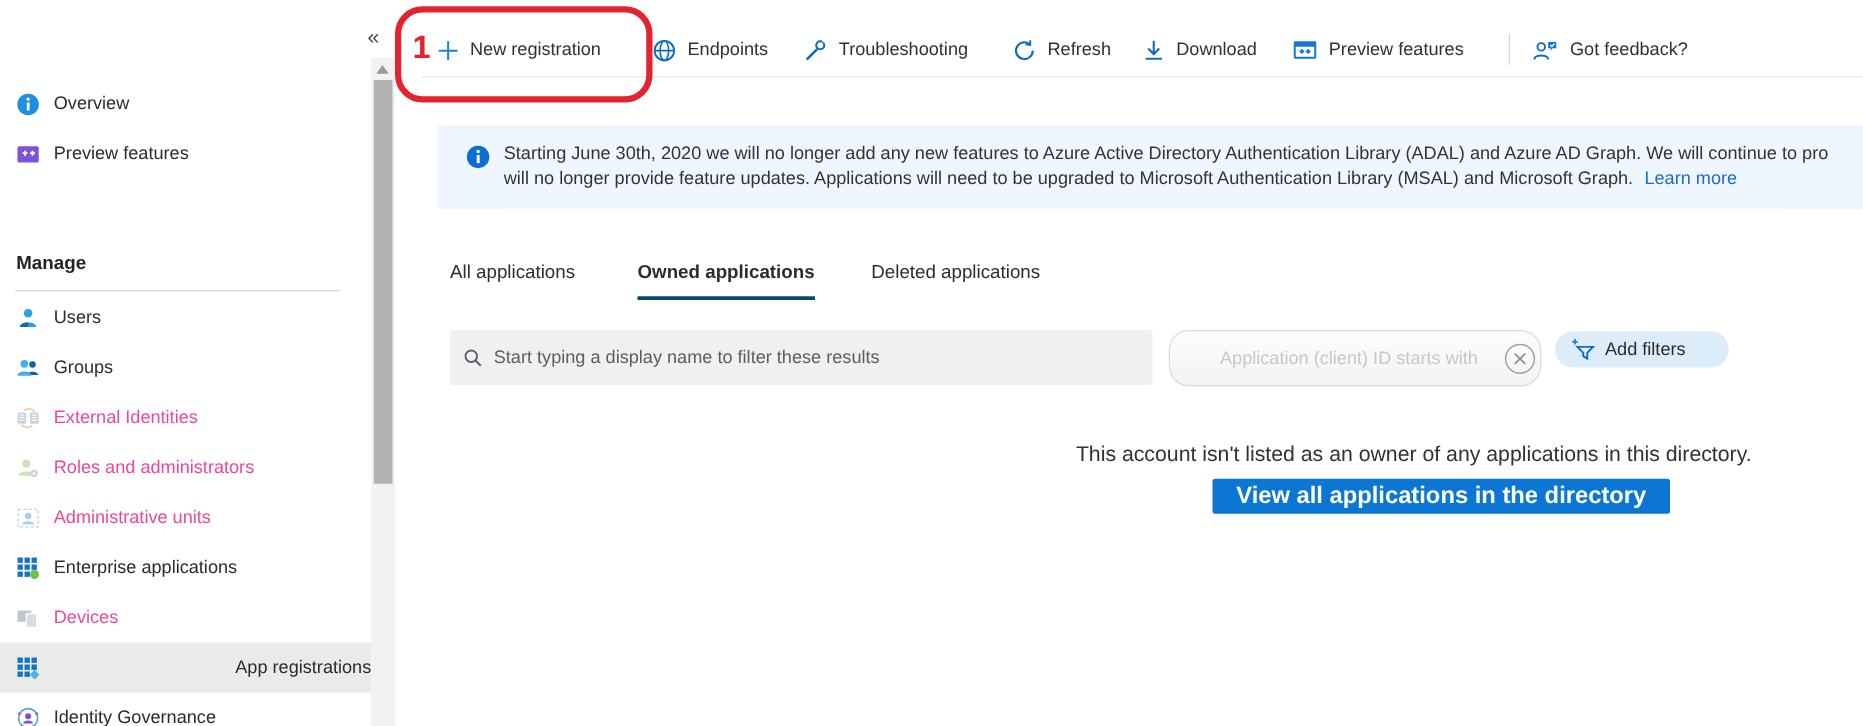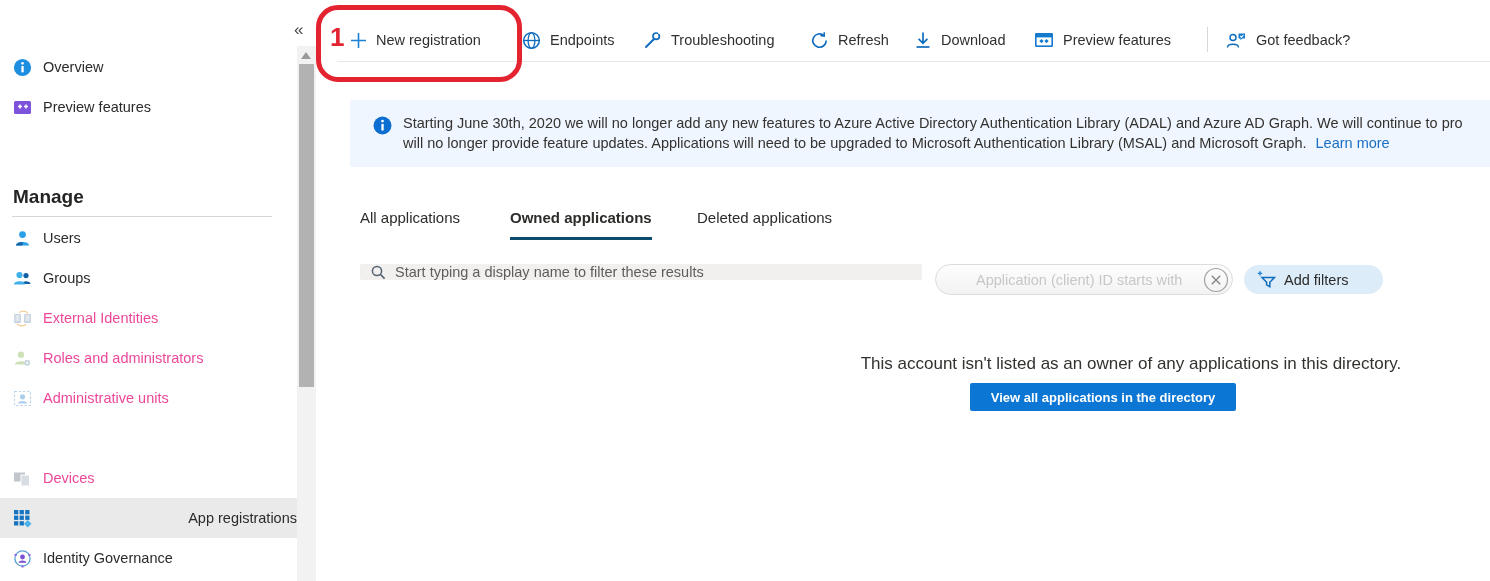--- a/index.html
+++ b/index.html
@@ -1,27 +1,27 @@
 <!DOCTYPE html>
 <html><head>
 <meta charset="utf-8">
 <style>
   * { margin:0; padding:0; box-sizing:border-box; }
   html,body { width:1490px; height:581px; overflow:hidden; background:#fff;
               font-family:"Liberation Sans", sans-serif; color:#2f2e2c; }
 
   
-  #sidebar { position:absolute; left:0; top:0; width:297px; height:494px; background:#fff; }
+  #sidebar { position:absolute; left:0; top:16px; width:297px; height:494px; background:#fff; }
   .nav-item { position:absolute; left:0; width:297px; height:40px; display:flex; align-items:center; cursor:pointer; }
   .nav-item .nico { width:19px; height:19px; margin-left:13px; flex:0 0 19px; }
   .nav-item .nlabel { margin-left:11px; font-size:14.5px; color:#2b2b2b; white-space:nowrap; }
   .nav-item.faded .nlabel { color:#ec4899; }
   .nav-item.faded .nico { opacity:.55; }
   .nav-item.selected { background:#eaeaea;justify-content:space-between; }
-  .manage-hdr { position:absolute; left:13px; top:186px; font-size:19px; font-weight:bold; color:#252423; }
+  .manage-hdr { position:absolute; left:13px; top:186px; font-size:15px; font-weight:bold; color:#252423; }
   .manage-div { position:absolute; left:12px; top:216px; width:260px; height:1px; background:#d8d6d4; }
   .top-frag { position:absolute; left:188px; top:0; width:10px; height:4px; overflow:hidden; font-size:14px; color:#777; }
 
   
   #vscroll { position:absolute; left:297px; top:46px; width:19px; height:535px; background:#f2f2f2; }
   #vscroll .up-arrow { position:absolute; left:4px; top:6px; width:0; height:0;
       border-left:5.5px solid transparent; border-right:5.5px solid transparent; border-bottom:7px solid #9a9a9a; }
   #vscroll .thumb { position:absolute; left:2px; top:18px; width:15px; height:323px; background:#b2b2b2; }
   #collapse { position:absolute; left:294px; top:20px; font-size:17px; color:#4a4a4a; cursor:pointer; }
 
@@ -40,39 +40,39 @@
   #banner { position:absolute; left:350px; top:100px; width:1148px; height:67px; background:#f0f6ff; border-radius:2px; overflow:hidden; }
   #banner .bico { position:absolute; left:23px; top:16px; width:19px; height:19px; }
   #banner .btext { position:absolute; left:53px; top:14px; width:1200px; font-size:14.5px; line-height:19.5px; color:#33322f; white-space:nowrap; }
   #banner a.learn { color:#1a6fc4; text-decoration:none; margin-left:9px; cursor:pointer; }
 
   
   .tab { position:absolute; top:209px; height:31px; font-size:15px; color:#2d2c2a; cursor:pointer; }
   .tab.selected { font-weight:bold; border-bottom:3px solid #0c4a6e; }
 
   
-  #searchbox { position:absolute; left:360px; top:264px; width:562px; height:16px; background:#f1f0ef; border-radius:2px;
+  #searchbox { position:absolute; left:360px; top:264px; width:562px; height:44px; background:#f1f0ef; border-radius:2px;
                display:flex; align-items:center; }
   #searchbox svg { margin-left:10px; flex:0 0 17px; }
   #searchbox input { border:0; background:transparent; outline:none; margin-left:8px; width:500px;
                      font-size:14.5px; font-family:"Liberation Sans",sans-serif; color:#444; }
   #searchbox input::placeholder { color:#5f5d5b; opacity:1; }
-  #filter-pill { position:absolute; left:935px; top:264px; width:298px; height:31px; border:1px solid #dcdcdc;
+  #filter-pill { position:absolute; left:935px; top:264px; width:298px; height:45px; border:1px solid #dcdcdc;
                  border-radius:16px; background:linear-gradient(#fdfdfd,#f3f3f3); display:flex; align-items:center; cursor:pointer; }
   #filter-pill .plabel { margin-left:40px; font-size:14.5px; color:#c9c7c5; white-space:nowrap; }
   #filter-pill .dismiss { margin-left:auto; margin-right:3px; width:26px; height:26px; cursor:pointer; }
   #add-filters { position:absolute; left:1244px; top:265px; width:139px; height:29px; background:#ddecf9;
                  border-radius:15px; display:flex; align-items:center; cursor:pointer; }
   #add-filters svg { margin-left:13px; }
   #add-filters .aflabel { margin-left:8px; font-size:14.5px; color:#2b2a28; }
 
   
   #empty-msg { position:absolute; left:845px; top:354px; width:572px; text-align:center; font-size:17px; color:#33322f; }
-  #empty-btn { position:absolute; left:970px; top:383px; width:266px; height:28px; background:#0b76d4; border:0;
-               border-radius:2px; color:#fff; font-weight:bold; font-size:13px; font-family:"Liberation Sans",sans-serif; cursor:pointer; }
+  #empty-btn { position:absolute; left:970px; top:383px; width:366px; height:28px; background:#0b76d4; border:0;
+               border-radius:2px; color:#fff; font-weight:bold; font-size:19px; font-family:"Liberation Sans",sans-serif; cursor:pointer; }
 </style>
 </head>
 <body>
 
 <div id="sidebar">
   <div class="top-frag">y</div>
 
   <div class="nav-item" style="top:47px">
     <svg class="nico" viewBox="0 0 19 19">
         <circle cx="9.5" cy="9.5" r="8.6" fill="#1e8fe0"></circle>
@@ -135,20 +135,36 @@
 
   <div class="nav-item faded" style="top:378px">
     <svg class="nico" viewBox="0 0 19 19">
         <rect x="1.5" y="2.5" width="16" height="14" fill="none" stroke="#7fb3e0" stroke-width="1.1" stroke-dasharray="2.4 1.8"></rect>
         <circle cx="9.5" cy="7.8" r="2.6" fill="#6aa7dc"></circle>
         <path d="M4.8 14.5c0-3.4 9.4-3.4 9.4 0z" fill="#6aa7dc"></path>
       </svg>
     <span class="nlabel">Administrative units</span>
   </div>
 
+  <div class="nav-item" style="top:418px">
+    <svg class="nico" viewBox="0 0 19 19">
+        <g fill="#1874c0">
+          <rect x="1" y="1" width="4.3" height="4.3"></rect>
+          <rect x="6.6" y="1" width="4.3" height="4.3"></rect>
+          <rect x="12.2" y="1" width="4.3" height="4.3"></rect>
+          <rect x="1" y="6.6" width="4.3" height="4.3"></rect>
+          <rect x="6.6" y="6.6" width="4.3" height="4.3"></rect>
+          <rect x="12.2" y="6.6" width="4.3" height="4.3"></rect>
+          <rect x="1" y="12.2" width="4.3" height="4.3"></rect>
+          <rect x="6.6" y="12.2" width="4.3" height="4.3"></rect>
+        </g>
+        <circle cx="14.6" cy="14.6" r="3.6" fill="#6fbf49"></circle>
+      </svg>
+    <span class="nlabel">Enterprise applications</span>
+  </div>
 
   <div class="nav-item faded" style="top:458px">
     <svg class="nico" viewBox="0 0 19 19">
         <rect x="1" y="3.5" width="11" height="9" fill="#8f9aa4"></rect>
         <rect x="8" y="6" width="8.5" height="11" fill="#b8c2cb" stroke="#fff" stroke-width="1"></rect>
       </svg>
     <span class="nlabel">Devices</span>
   </div>
 
   <div class="nav-item selected" style="top:498px">

